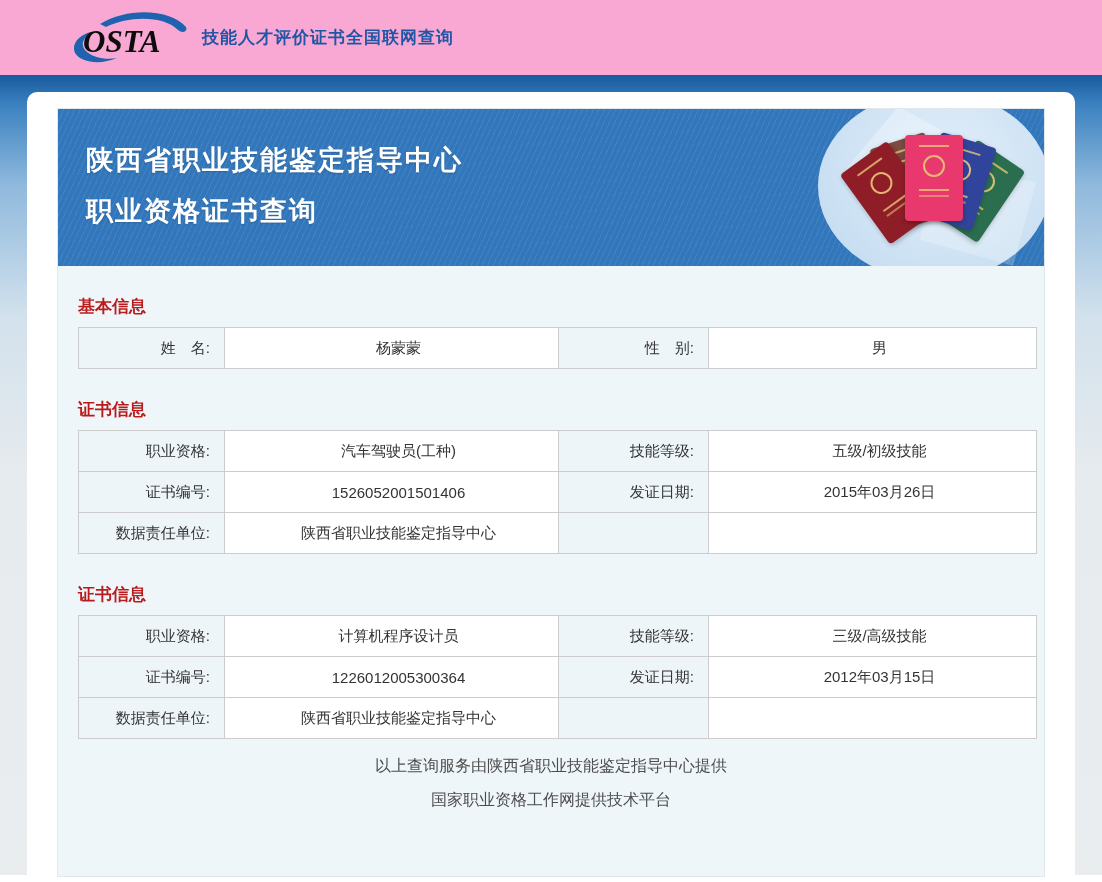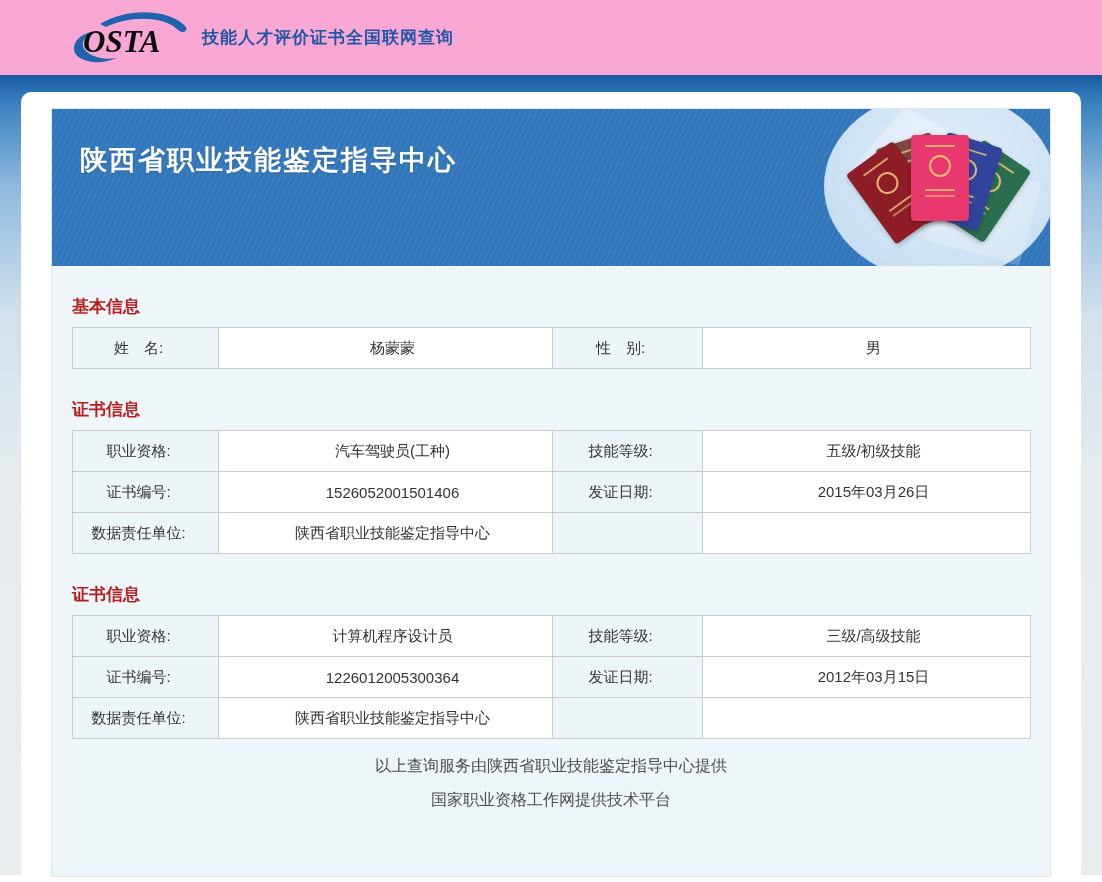--- a/index.html
+++ b/index.html
@@ -22,21 +22,21 @@
     font-size:17px; font-weight:bold; color:#2156a5;
     letter-spacing:1px;
   }
 
   
   .band {
     height:800px;
     background:linear-gradient(180deg,
       #175a9e 0px, #3c82c0 30px, #8fb9dd 110px,
       #d2e1ec 240px, #e6ebee 400px, #eaedee 807px);
-    padding:17px 21px 0;
+    padding:17px 27px 0;
   }
 
   
   .card {
     background:#fff; height:790px;
     border-radius:10px 10px 0 0;
     padding:16px 30px 0;
   }
 
   
@@ -110,21 +110,21 @@
     margin:29px 20px 9px;
   }
   table.info {
     border-collapse:collapse; table-layout:fixed;
     margin:0 20px; width:958px; background:#fff;
   }
   table.info td {
     border:1px solid #cccccc; height:41px;
     font-size:15px; color:#333; overflow:hidden; white-space:nowrap;
   }
-  td.lbl { background:#eef5f9; text-align:center; padding:0 14px 0 0; }
+  td.lbl { background:#eef5f9; text-align:right; padding:0 14px 0 0; }
   td.val { background:#ffffff; text-align:center;  padding:0 0 0 14px; }
 
   
   .footer-note {
     margin-top:10px; text-align:center;
     color:#4d4d4d; font-size:16px; line-height:34px;
   }
 </style>
 </head>
 <body>
@@ -150,20 +150,21 @@
         <div class="deco">
           <div class="cert-fan">
             <div class="cert r0" style="background: rgb(143, 29, 39);"></div>
             <div class="cert r1" style="background: rgb(126, 74, 65);"></div>
             <div class="cert r2" style="background: rgb(232, 56, 109);"></div>
             <div class="cert r3" style="background: rgb(49, 68, 156);"></div>
             <div class="cert r4" style="background: rgb(43, 110, 79);"></div>
           </div>
         </div>
         <div class="banner-title">陕西省职业技能鉴定指导中心</div>
+        <div class="banner-title">职业资格证书查询</div>
       </div>
 
       <div class="sec-heading">基本信息</div>
       <table class="info">
         <colgroup>
             <col style="width:146px">
             <col style="width:334px">
             <col style="width:150px">
             <col style="width:328px">
           </colgroup>

